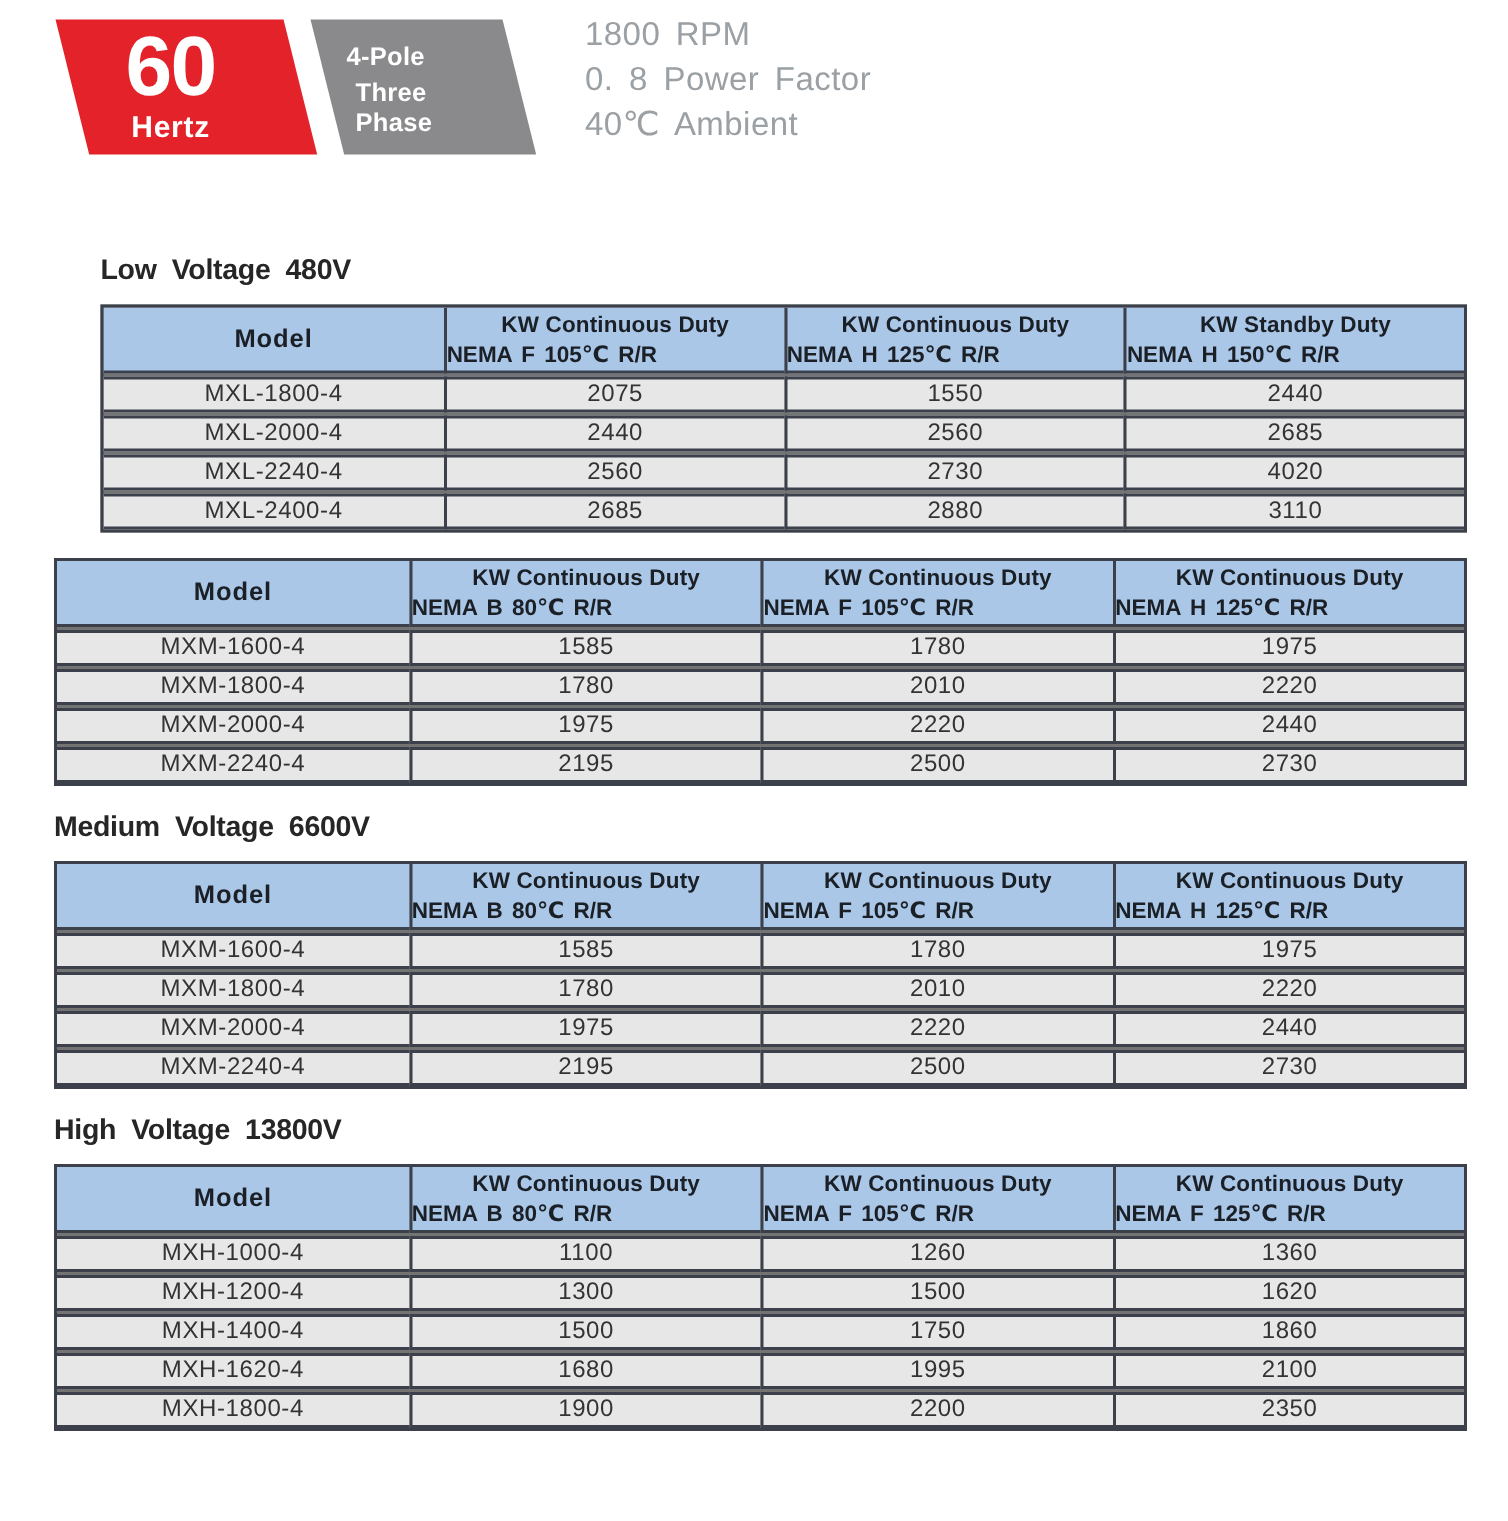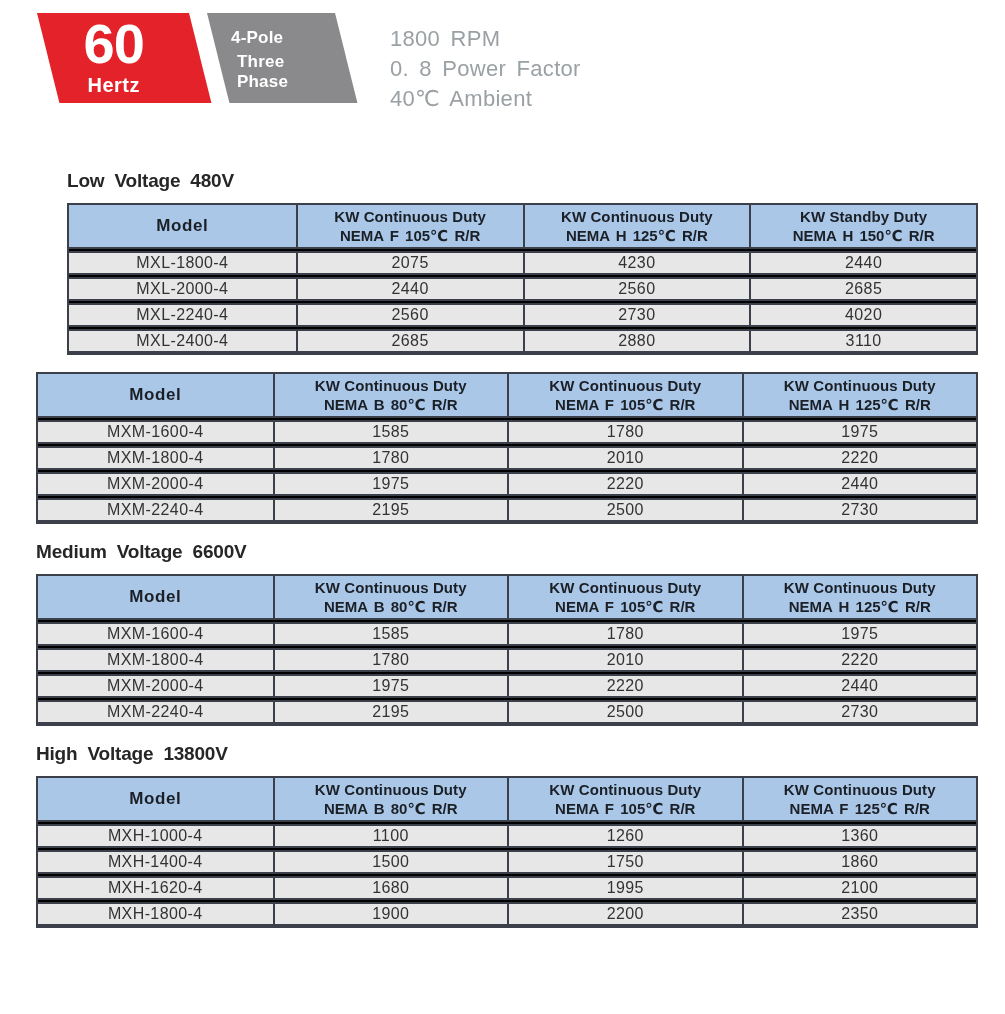--- a/index.html
+++ b/index.html
@@ -33,36 +33,36 @@
     text-align: center; line-height: 1; margin-top: 3px; letter-spacing: -1px;
   }
   .hertz {
     font-size: 20px; font-weight: 700; color: #fff;
     text-align: center; margin-top: 2px; letter-spacing: .5px;
   }
   .pole-wrap { padding: 15px 0 0 24px; }
   .pole  { font-size: 17px; font-weight: 700; color: #fff; letter-spacing: .2px; }
   .phase { font-size: 17px; font-weight: 700; color: #fff; margin-top: 4px; margin-left: 6px; letter-spacing: .2px; }
   .specs {
-    position: absolute; left: 390px; top: 24px;
+    position: absolute; left: 390px; top: 8px;
     font-size: 22px; line-height: 30px;
     color: var(--spec_text); word-spacing: 4px; letter-spacing: .3px;
   }
   
   .content { margin: 0 27px 0 36px; }
   .section:first-child { margin-top: 58px; padding-left: 31px; }
   .section + .section { margin-top: 17px; }
   .stitle {
     margin: 0 0 11px 0;
     font-size: 19px; font-weight: 700; color: #262626;
     letter-spacing: -0.2px; word-spacing: 5px;
   }
   .tablewrap {
     border: 2px solid var(--border);
-    background: #000000;
+    background: #737373;
     overflow: hidden;
   }
   table {
     width: 100%;
     border-collapse: separate;
     border-spacing: 0 2px;
     table-layout: fixed;
     margin: -2px 0;
   }
   th {
@@ -79,21 +79,21 @@
     vertical-align: middle;
     border-top: 2px solid var(--border);
     border-bottom: 2px solid var(--border);
     font-size: 16px;
     color: #333;
     letter-spacing: .4px;
     padding: 0;
   }
   th + th, td + td { border-left: 2px solid var(--border); }
   .h1 { font-size: 15px; font-weight: 700; color: #1b1f26; text-align: center; letter-spacing: .1px; }
-  .h2 { font-size: 15px; font-weight: 700; color: #1b1f26; text-align: center; margin-top: 2px; word-spacing: 2px; }
+  .h2 { font-size: 15px; font-weight: 700; color: #1b1f26; text-align: left; margin-top: 2px; word-spacing: 2px; }
   th:first-child .h1 { font-size: 17px; letter-spacing: .6px; }
 </style>
 </head>
 <body>
 
 <div class="hero">
   <div class="badge badge-red">
     <div class="unskew">
       <div class="freq">60</div>
       <div class="hertz">Hertz</div>
@@ -133,21 +133,21 @@
               <th>
                 <div class="h1">KW Standby Duty</div>
                 <div class="h2">NEMA H 150℃ R/R</div>
               </th>
             </tr>
           </thead>
           <tbody>
             <tr>
               <td>MXL-1800-4</td>
               <td>2075</td>
-              <td>4230</td>
+              <td>1550</td>
               <td>2440</td>
             </tr>
             <tr>
               <td>MXL-2000-4</td>
               <td>2440</td>
               <td>2560</td>
               <td>2685</td>
             </tr>
             <tr>
               <td>MXL-2240-4</td>
@@ -292,20 +292,26 @@
             </tr>
           </thead>
           <tbody>
             <tr>
               <td>MXH-1000-4</td>
               <td>1100</td>
               <td>1260</td>
               <td>1360</td>
             </tr>
             <tr>
+              <td>MXH-1200-4</td>
+              <td>1300</td>
+              <td>1500</td>
+              <td>1620</td>
+            </tr>
+            <tr>
               <td>MXH-1400-4</td>
               <td>1500</td>
               <td>1750</td>
               <td>1860</td>
             </tr>
             <tr>
               <td>MXH-1620-4</td>
               <td>1680</td>
               <td>1995</td>
               <td>2100</td>

